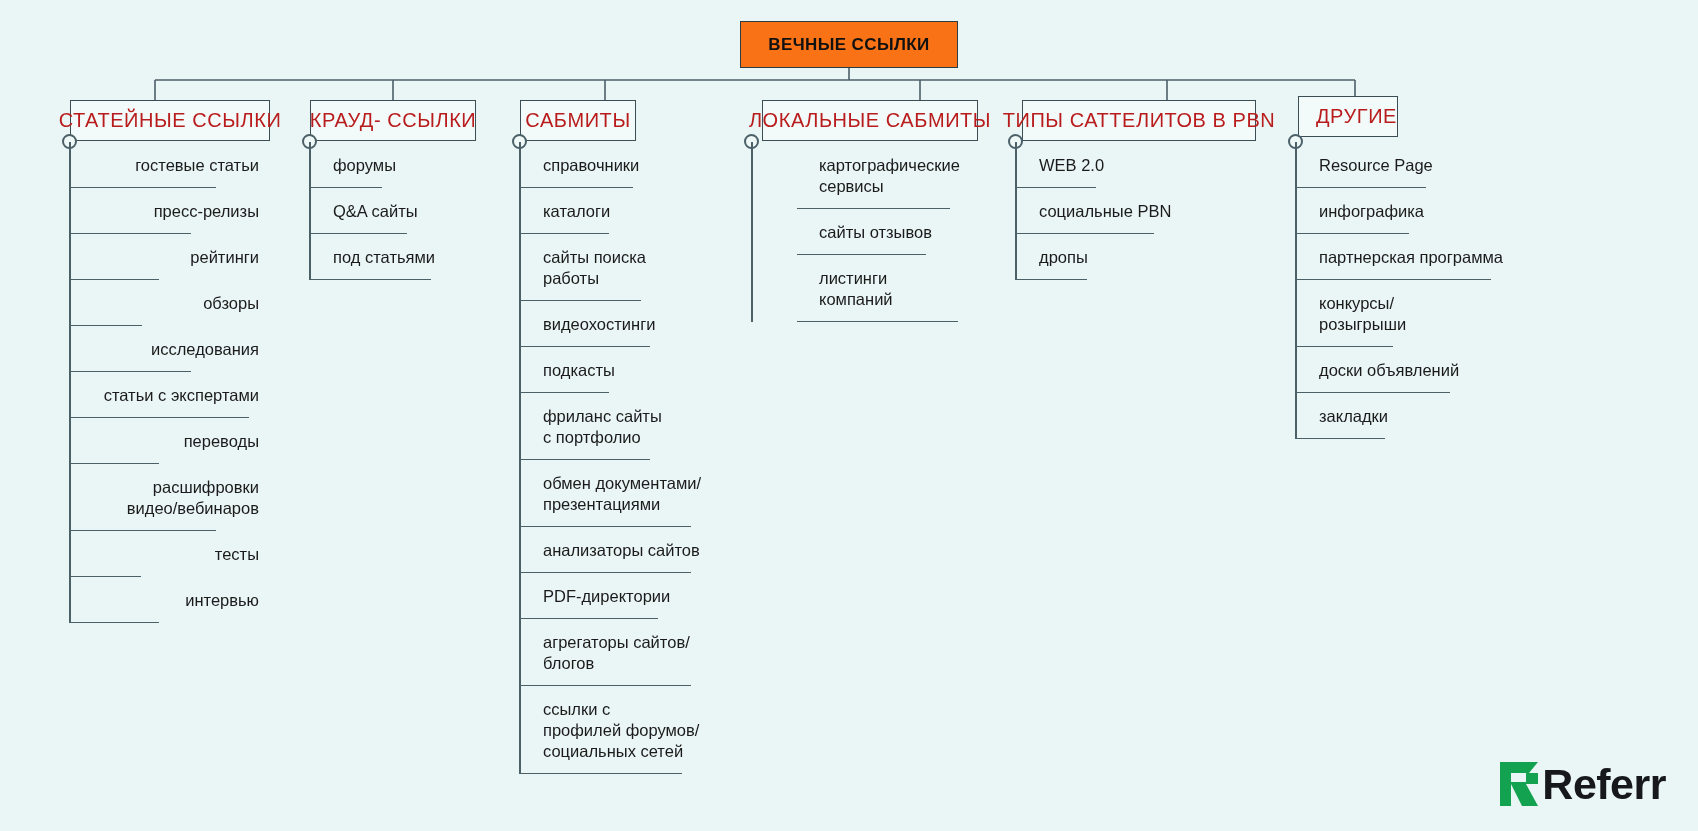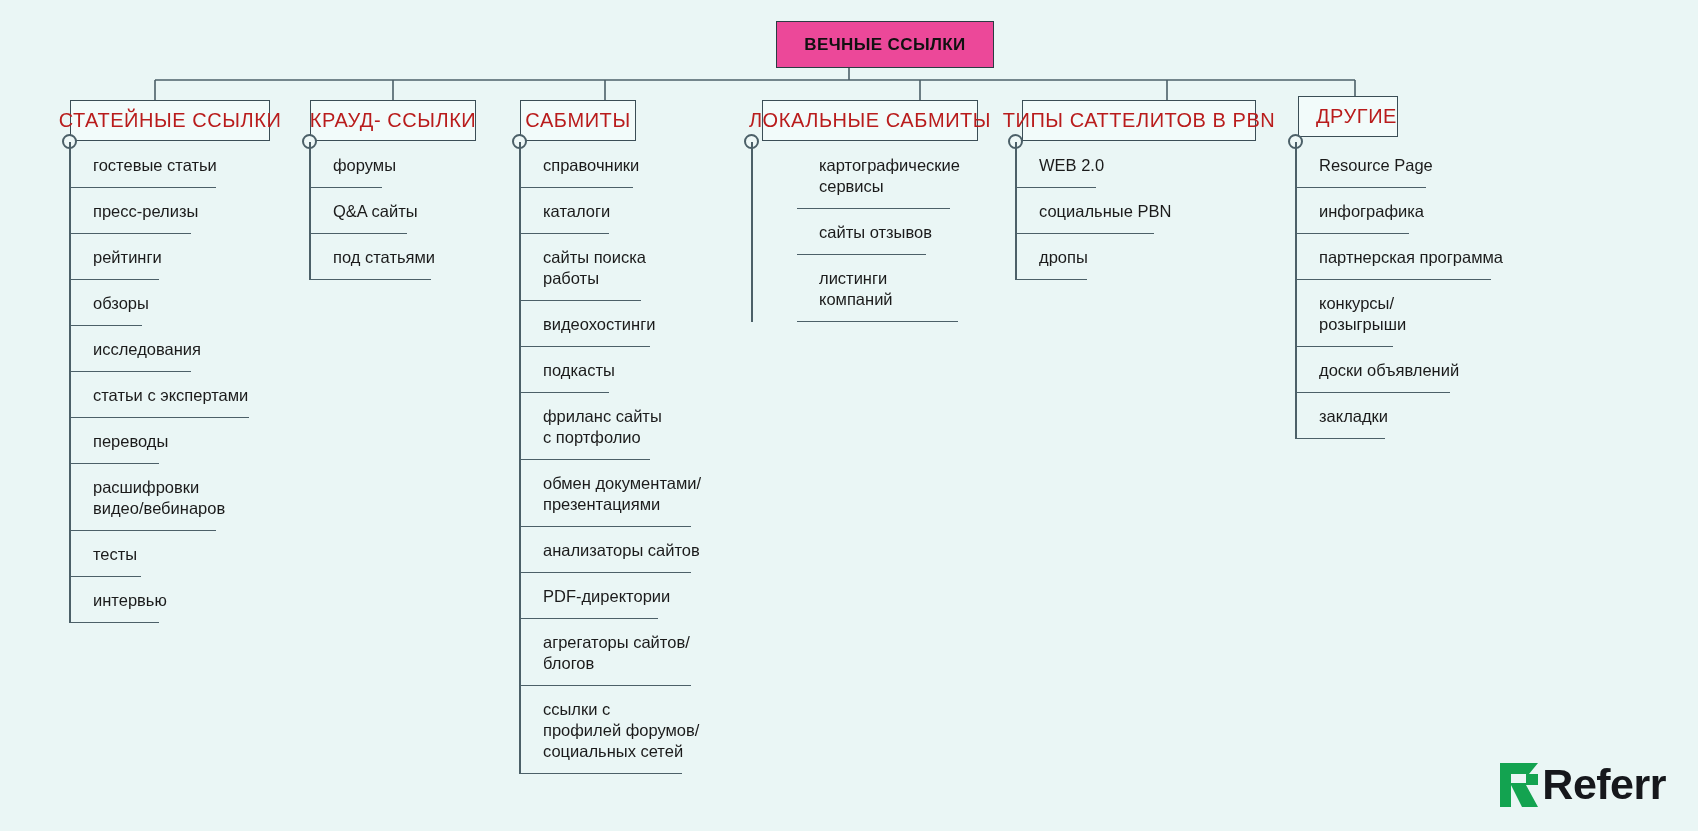--- a/index.html
+++ b/index.html
@@ -12,24 +12,23 @@
     position:relative;
   }
   .canvas{position:absolute;inset:0;}
 
   
   .root-box{
     position:absolute;
     left:740px;top:21px;
     width:218px;height:47px;
     border:1.6px solid #2b3c43;
-    background:#ec4899;
+    background:#f97316;
     display:flex;align-items:center;justify-content:center;
     box-sizing:border-box;
-    margin-left:36px;
   }
   .root-box .label{
     font-size:17px;font-weight:700;letter-spacing:.4px;color:#111;
     white-space:nowrap;
   }
 
   
   svg.links{position:absolute;left:0;top:0;width:1698px;height:831px;pointer-events:none;}
 
   
@@ -73,21 +72,21 @@
     border:2px solid #4c6068;
     border-radius:50%;
     background:#eef8f7;
     box-sizing:border-box;
   }
 
   
   .logo{
     position:absolute;
     right:32px;bottom:22px;
-    display:flex;align-items:center;gap:0;
+    display:flex;align-items:flex-start;gap:0;
   }
   .logo-mark{
     width:46px;height:48px;position:relative;
   }
   .logo-text{
     font-size:43px;font-weight:700;letter-spacing:-0.5px;color:#16181c;
     font-family:"Liberation Sans","DejaVu Sans",sans-serif;
   }
 </style>
 </head>
@@ -113,21 +112,21 @@
       <path d="M1167,80 L1167,100"></path>
       <path d="M1355,80 L1355,100"></path>
     </g>
   </svg>
 
   <div class="col">
     <div class="cat-box" style="left:70px;top:100px;width:200px;">
       <span class="label">СТАТЕЙНЫЕ ССЫЛКИ</span>
     </div>
     <div class="knob" style="left:62px;top:134px;"></div>
-    <div class="items" style="left:69px;top:142px;width:190px;">
+    <div class="items" style="left:69px;top:142px;width:190px;text-align:right;">
       <div class="item" style="--rule: 145px;">гостевые статьи<span style="position: absolute; left: 0px; bottom: 0px; height: 1.5px; background: rgb(76, 96, 104); width: 145px;"></span></div>
       <div class="item" style="--rule: 120.39999999999999px;">пресс-релизы<span style="position: absolute; left: 0px; bottom: 0px; height: 1.5px; background: rgb(76, 96, 104); width: 120.4px;"></span></div>
       <div class="item" style="--rule: 87.6px;">рейтинги<span style="position: absolute; left: 0px; bottom: 0px; height: 1.5px; background: rgb(76, 96, 104); width: 87.6px;"></span></div>
       <div class="item" style="--rule: 71.19999999999999px;">обзоры<span style="position: absolute; left: 0px; bottom: 0px; height: 1.5px; background: rgb(76, 96, 104); width: 71.2px;"></span></div>
       <div class="item" style="--rule: 120.39999999999999px;">исследования<span style="position: absolute; left: 0px; bottom: 0px; height: 1.5px; background: rgb(76, 96, 104); width: 120.4px;"></span></div>
       <div class="item" style="--rule: 177.79999999999998px;">статьи с экспертами<span style="position: absolute; left: 0px; bottom: 0px; height: 1.5px; background: rgb(76, 96, 104); width: 177.8px;"></span></div>
       <div class="item" style="--rule: 87.6px;">переводы<span style="position: absolute; left: 0px; bottom: 0px; height: 1.5px; background: rgb(76, 96, 104); width: 87.6px;"></span></div>
       <div class="item" style="--rule: 145px;">расшифровки
 видео/вебинаров<span style="position: absolute; left: 0px; bottom: 0px; height: 1.5px; background: rgb(76, 96, 104); width: 145px;"></span></div>
       <div class="item" style="--rule: 70px;">тесты<span style="position: absolute; left: 0px; bottom: 0px; height: 1.5px; background: rgb(76, 96, 104); width: 70px;"></span></div>

